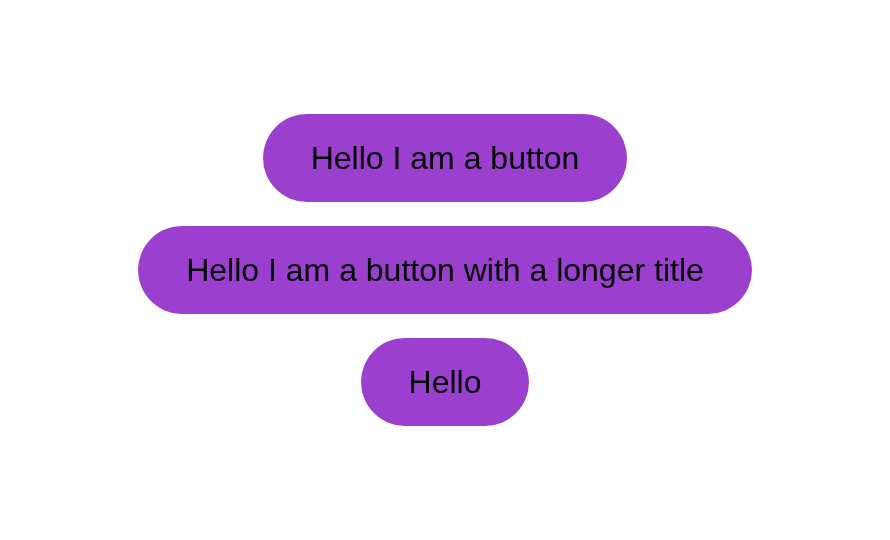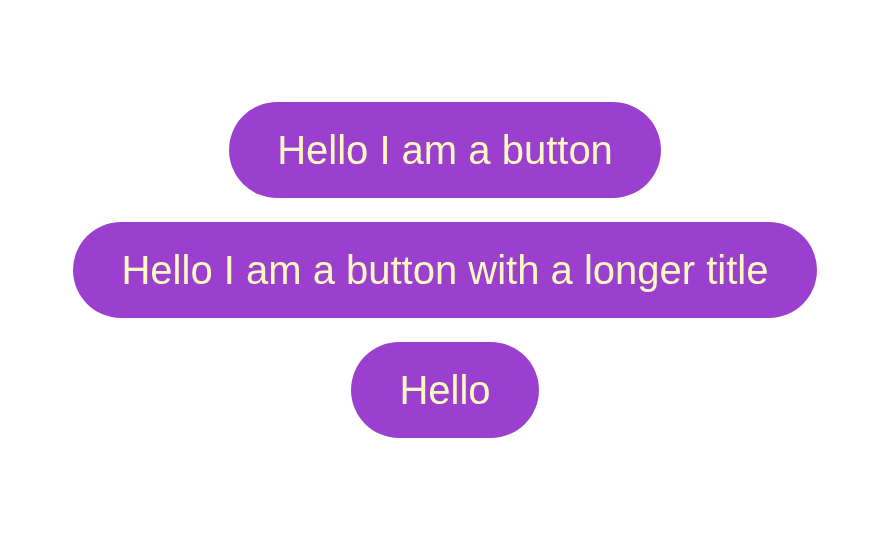--- a/index.html
+++ b/index.html
@@ -13,25 +13,25 @@
       background: #ffffff;
       font-family: -apple-system, BlinkMacSystemFont, "Segoe UI", Roboto, Helvetica, Arial, sans-serif;
       display: flex;
       flex-direction: column;
       align-items: center;
       justify-content: center;
       gap: 24px;
     }
     .pill-button {
       background: #9b3fcf;
-      color: #fef9c3;
+      color: #000000;
       border: none;
       border-radius: 999px;
       padding: 28px 48px;
-      font-size: 40px;
+      font-size: 32px;
       font-weight: 400;
       cursor: pointer;
       white-space: nowrap;
       line-height: 1;
     }
   </style>
 </head>
 <body>
 
 <button class="pill-button">Hello I am a button</button>

